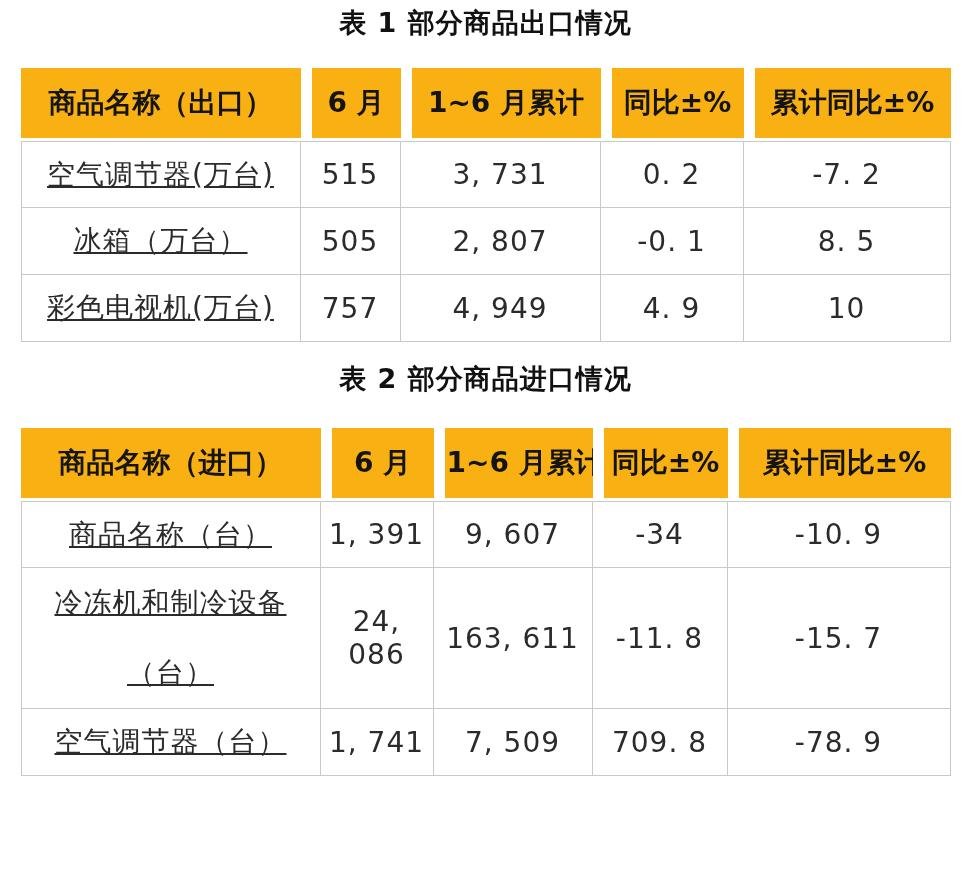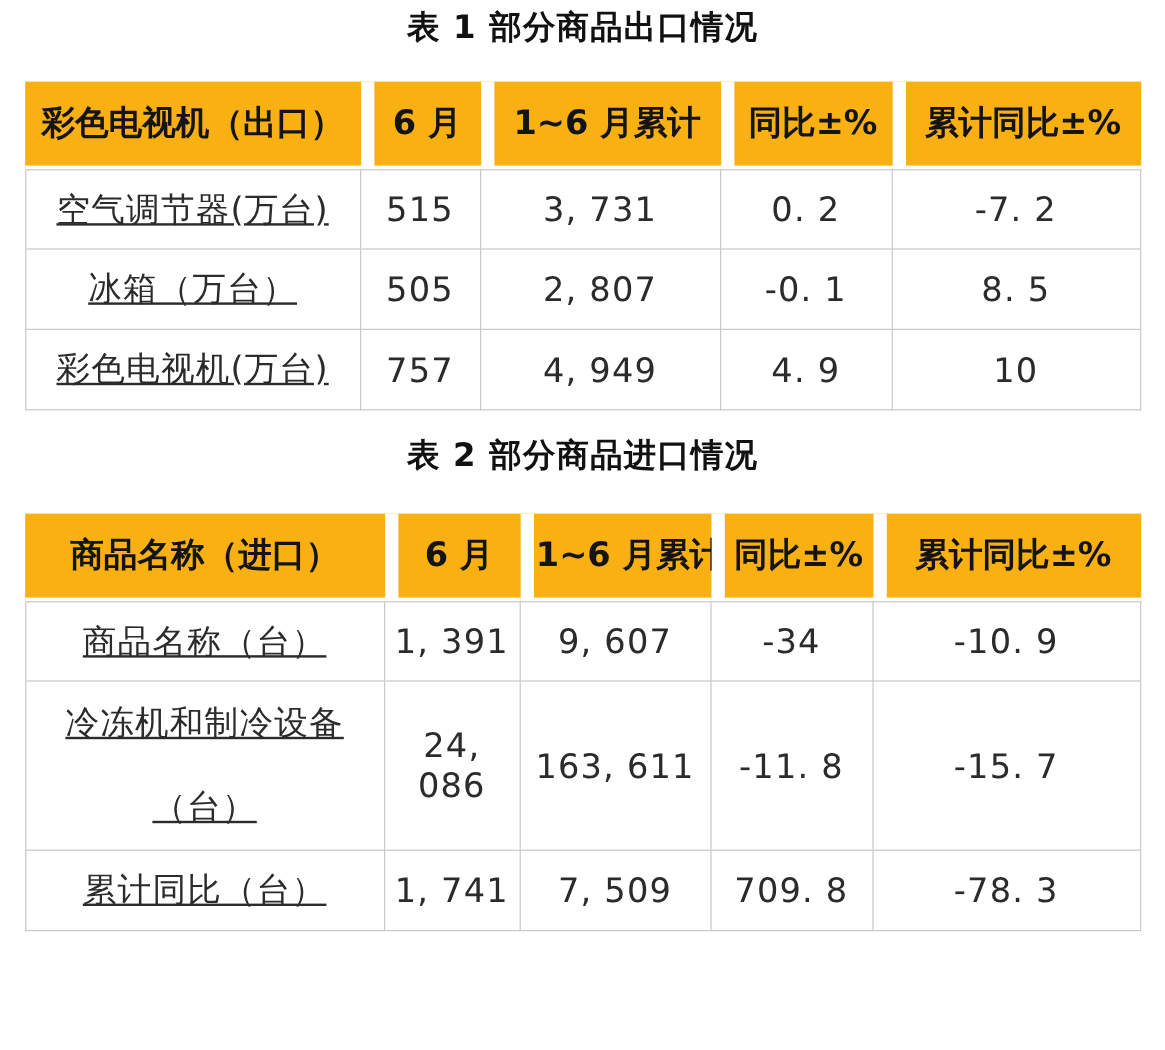--- a/index.html
+++ b/index.html
@@ -83,21 +83,21 @@
   <table class="tbl">
     <colgroup>
       <col style="width:280px">
         <col style="width:100px">
         <col style="width:200px">
         <col style="width:143px">
         <col style="width:207px">
     </colgroup>
     <thead>
       <tr>
-        <th>彩色电视机（出口）</th>
+        <th>商品名称（出口）</th>
         <th>6 月</th>
         <th>1~6 月累计</th>
         <th>同比±%</th>
         <th>累计同比±%</th>
       </tr>
     </thead>
     <tbody>
       <tr>
         <td class="name">空气调节器(万台)</td>
         <td>515</td>
@@ -151,22 +151,22 @@
       </tr>
       <tr class="tall">
         <td class="name">冷冻机和制冷设备
 （台）</td>
         <td>24, 086</td>
         <td>163, 611</td>
         <td>-11. 8</td>
         <td>-15. 7</td>
       </tr>
       <tr>
-        <td class="name">累计同比（台）</td>
+        <td class="name">空气调节器（台）</td>
         <td>1, 741</td>
         <td>7, 509</td>
         <td>709. 8</td>
-        <td>-78. 3</td>
+        <td>-78. 9</td>
       </tr>
     </tbody>
   </table>
 
 </div>
 
 </body></html>

